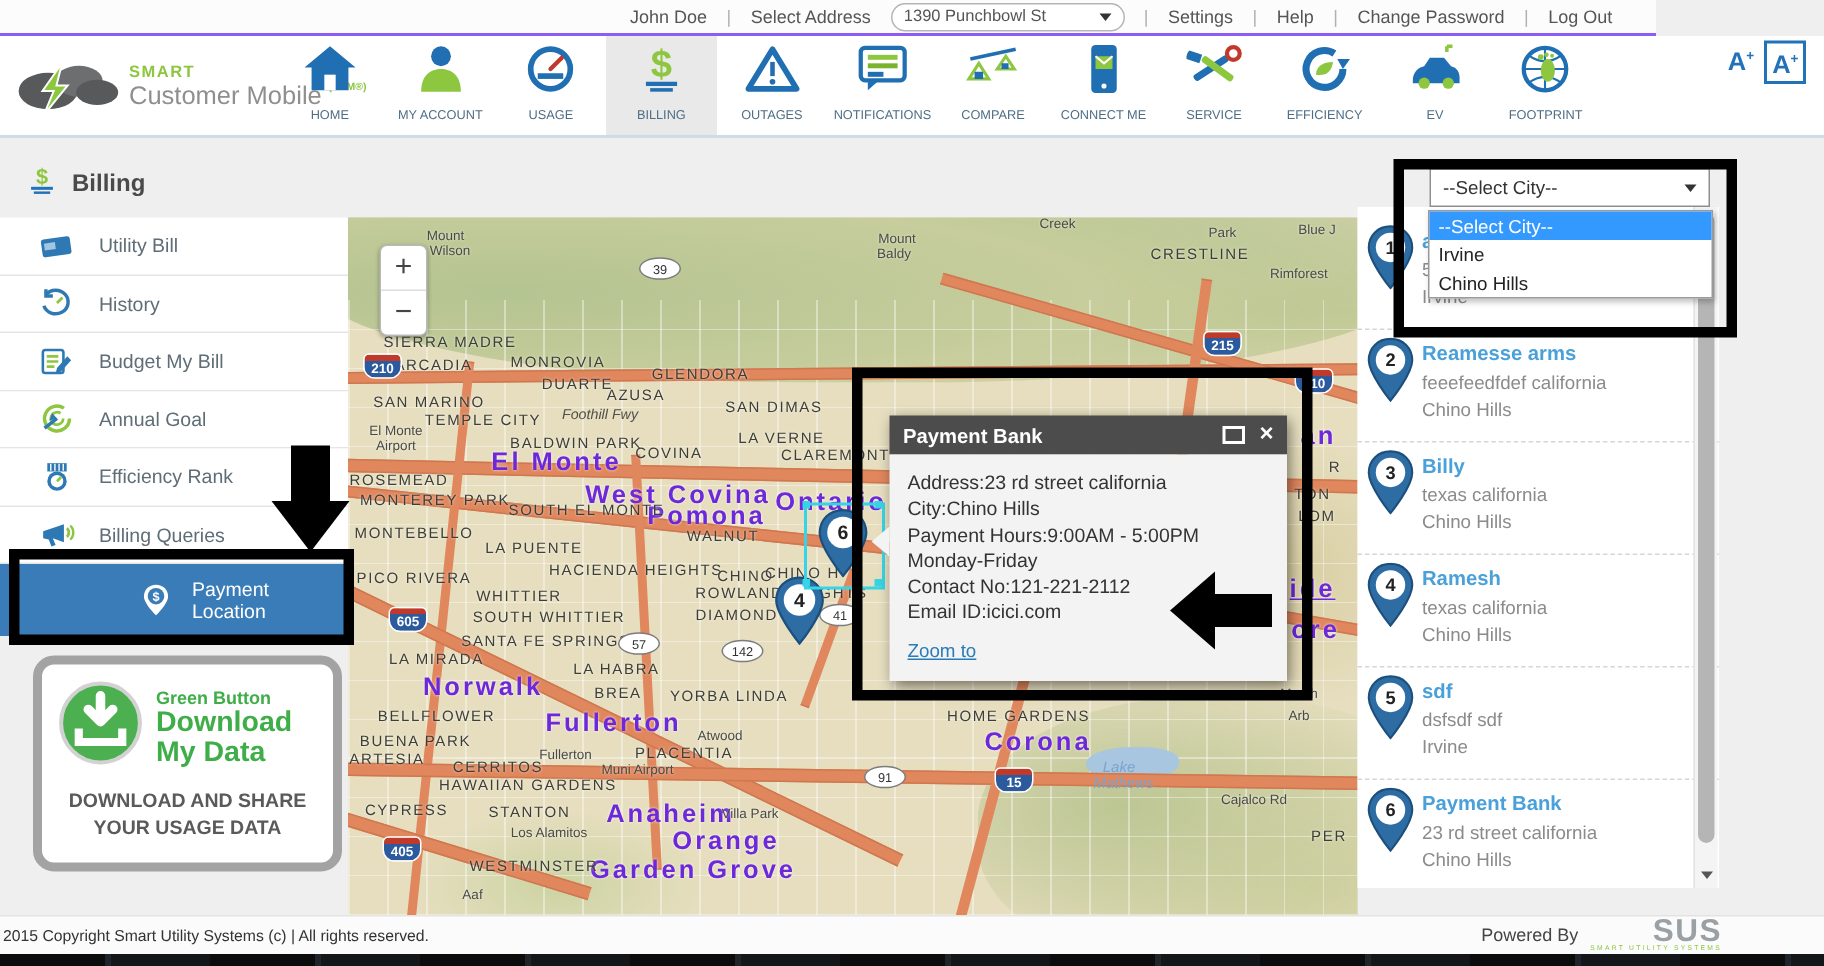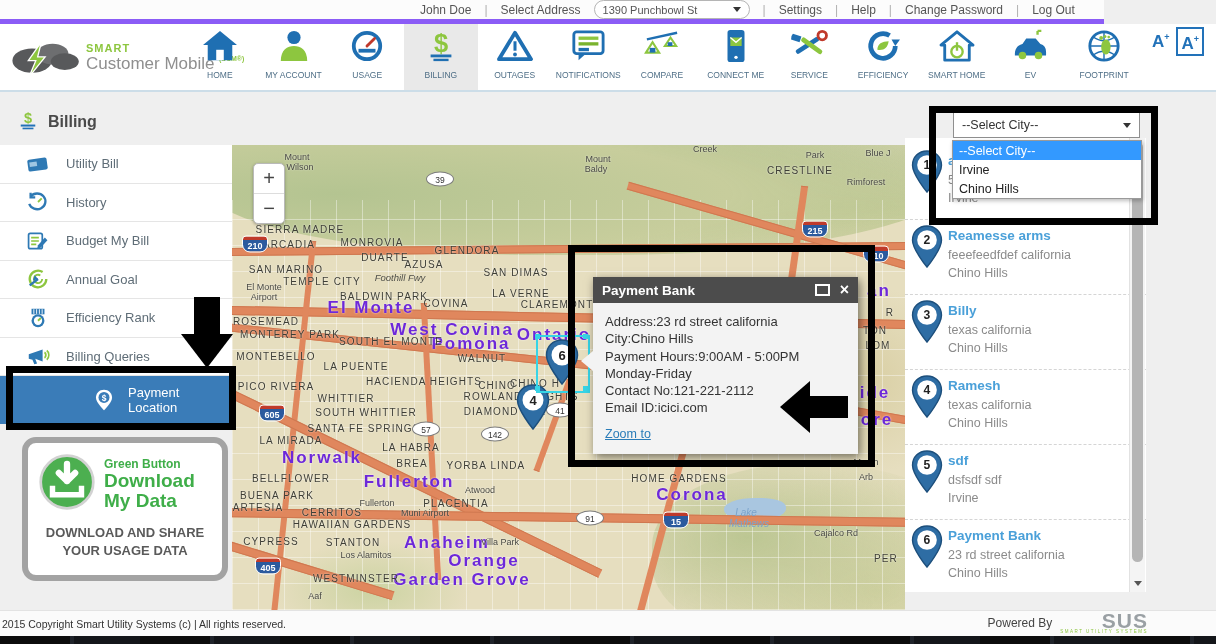--- a/index.html
+++ b/index.html
@@ -1,20 +1,20 @@
 <!DOCTYPE html>
 <html><head>
 <meta charset="utf-8">
 <style>
   html,body{margin:0;padding:0}
   body{width:1216px;height:644px;position:relative;overflow:hidden;background:#efefef;
        font-family:"Liberation Sans",sans-serif;-webkit-font-smoothing:antialiased}
   
   .topbar{position:absolute;left:0;top:0;width:1104px;height:24px;background:#fcfcfc;
-          border-bottom:5px solid #8b5cf6;display:flex;align-items:center;gap:13px;
+          border-bottom:2px solid #8b5cf6;display:flex;align-items:center;gap:13px;
           padding-left:420px;box-sizing:border-box;font-size:12px;color:#555;z-index:80}
   .topbar .sep{color:#b0b0b0}
   .tb-link{cursor:pointer}
   .addr-pill{border:1px solid #b5b5b5;border-radius:10px;height:17px;display:flex;align-items:center;
              padding:0 8px;font-size:11px;width:138px;justify-content:space-between;background:#fff;cursor:pointer}
   .caret{width:0;height:0;border-left:4px solid transparent;border-right:4px solid transparent;border-top:5px solid #333}
   
   .header{position:absolute;top:24px;left:0;width:1216px;height:66px;background:#fff;
           border-bottom:2px solid #ccdde8;z-index:70}
   .logo{position:absolute;left:4px;top:8px;display:flex;align-items:center;cursor:pointer}
@@ -259,28 +259,20 @@
       <div class="nav-item">
         <div><svg viewBox="0 0 40 36">
             <path d="M33 18a13 13 0 1 1-6-11" fill="none" stroke="#1f6fb2" stroke-width="5"></path>
             <path d="M33 18l5-7h-9Z" fill="#1f6fb2"></path>
             <path d="M14 22c0-6 5-9 12-9-1 7-5 10-12 9Z" fill="#8dc63f"></path>
           </svg></div>
         <div class="nav-label">EFFICIENCY</div>
       </div>
       <div class="nav-item">
         <div><svg viewBox="0 0 40 36">
-            <path d="M20 3 37 17h-4v16H7V17H3Z" fill="none" stroke="#1f6fb2" stroke-width="3" stroke-linejoin="round"></path>
-            <circle cx="20" cy="24" r="6" fill="none" stroke="#8dc63f" stroke-width="2.5"></circle>
-            <path d="M20 14v9" stroke="#8dc63f" stroke-width="2.5"></path>
-          </svg></div>
-        <div class="nav-label">SMART HOME</div>
-      </div>
-      <div class="nav-item">
-        <div><svg viewBox="0 0 40 36">
             <path d="M4 26c0-5 3-9 8-10l4-6h10l5 6c4 1 6 4 6 8v4H4Z" fill="#1f6fb2"></path>
             <circle cx="12" cy="28" r="4" fill="#8dc63f"></circle>
             <circle cx="29" cy="28" r="4" fill="#8dc63f"></circle>
             <path d="M28 6V2m0 0h4" stroke="#8dc63f" stroke-width="2.5" fill="none"></path>
           </svg></div>
         <div class="nav-label">EV</div>
       </div>
       <div class="nav-item">
         <div><svg viewBox="0 0 40 36">
             <circle cx="20" cy="18" r="15" fill="none" stroke="#1f6fb2" stroke-width="3"></circle>
@@ -416,21 +408,21 @@
       <span class="ml xl" style="left: 220px; top: 185px;">West Covina</span>
       <span class="ml xl" style="left: 239px; top: 199px;">Pomona</span>
       <span class="ml xl" style="left: 322px; top: 190px;">Ontario</span>
       <span class="ml xl" style="left: 90px; top: 313px;">Norwalk</span>
       <span class="ml xl" style="left: 177px; top: 337px;">Fullerton</span>
       <span class="ml xl" style="left: 215px; top: 398px;">Anaheim</span>
       <span class="ml xl" style="left: 252px; top: 416px;">Orange</span>
       <span class="ml xl" style="left: 230px; top: 435px;">Garden Grove</span>
       <span class="ml xl" style="left: 460px; top: 350px;">Corona</span>
       <span class="ml xl" style="left: 647px; top: 146px;">an</span>
-      <span class="ml xl" style="left: 643px; top: 248px;">ide</span>
+      <span class="ml xl" style="left: 643px; top: 248px; text-decoration: underline;">ide</span>
       <span class="ml xl" style="left: 645px; top: 275px;">ore</span>
       <span class="ml md" style="left: 68px; top: 84px;">SIERRA MADRE</span>
       <span class="ml md" style="left: 57px; top: 99px;">ARCADIA</span>
       <span class="ml md" style="left: 140px; top: 97px;">MONROVIA</span>
       <span class="ml md" style="left: 153px; top: 112px;">DUARTE</span>
       <span class="ml md" style="left: 235px; top: 105px;">GLENDORA</span>
       <span class="ml md" style="left: 192px; top: 119px;">AZUSA</span>
       <span class="ml md" style="left: 54px; top: 124px;">SAN MARINO</span>
       <span class="ml md" style="left: 90px; top: 136px;">TEMPLE CITY</span>
       <span class="ml md" style="left: 284px; top: 127px;">SAN DIMAS</span>

